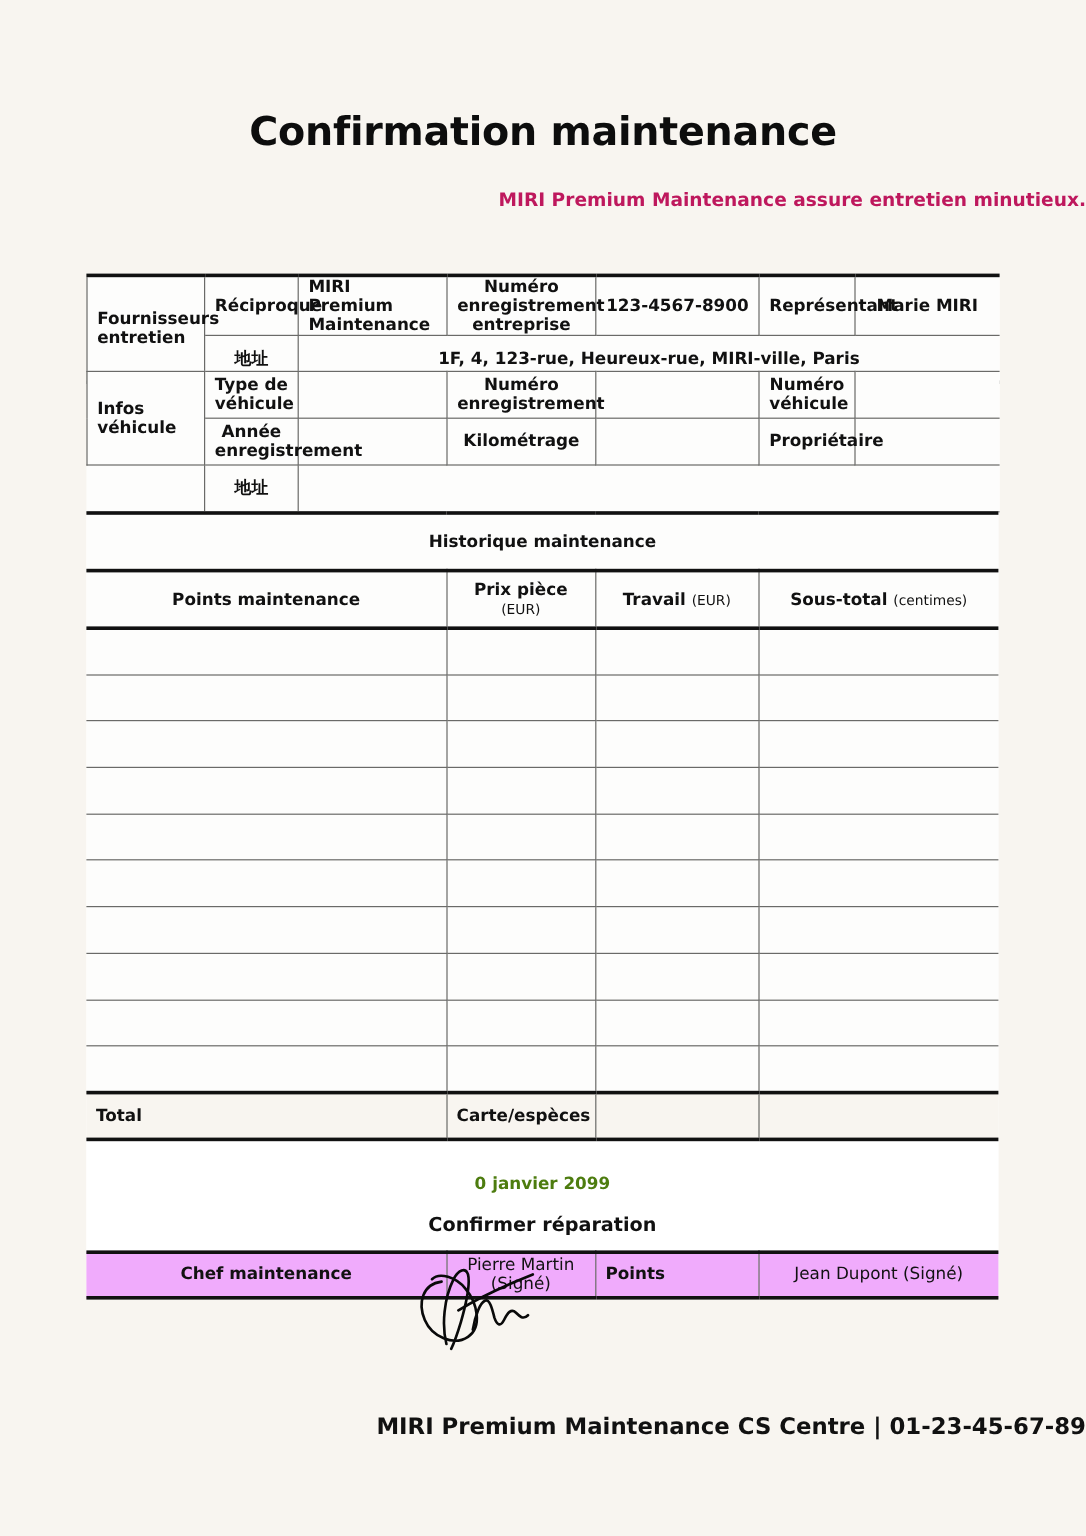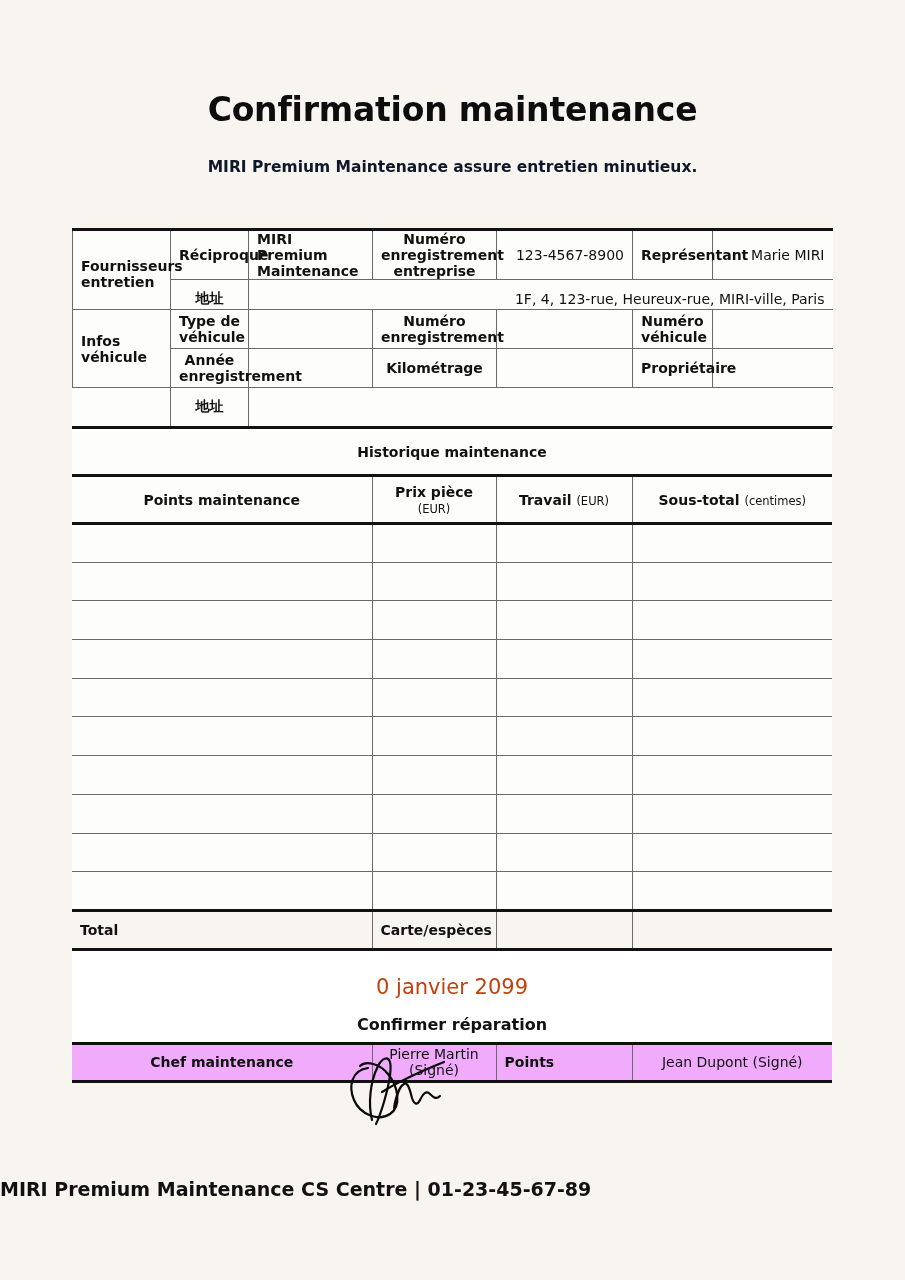--- a/index.html
+++ b/index.html
@@ -26,24 +26,24 @@
     top: 90px; left: 0; width: 905px;
     text-align: center;
     font-size: 33px;
     font-weight: 700;
     letter-spacing: -0.2px;
     color: #0d0d0d;
   }
   .doc-subtitle {
     position: absolute;
     top: 158px; left: 0; width: 905px;
-    text-align: center;
+    text-align: right;
     font-size: 15.5px;
     font-weight: 700;
-    color: #0f172a;
+    color: #be185d;
   }
 
   
   .tbl {
     position: absolute;
     left: 72px;
     width: 760px;
     border-collapse: collapse;
     table-layout: fixed;
     background: #fdfdfc;
@@ -59,21 +59,21 @@
 
   .thick-top  { border-top: 3px solid #111111 !important; }
   .thick-bot  { border-bottom: 3px solid #111111 !important; }
   .no-left    { border-left: none !important; }
   .no-right   { border-right: none !important; }
 
   .lbl-big   { font-weight: 700; font-size: 15px;   }
   .lbl-mid   { font-weight: 700; font-size: 13px;   text-align: center; }
   .lbl-sm    { font-weight: 700; font-size: 10.5px; text-align: center; }
   .lbl-xs    { font-weight: 700; font-size: 9px;    text-align: center; }
-  .val       { font-weight: 400; font-size: 14.5px; text-align: right; }
+  .val       { font-weight: 700; font-size: 14.5px; text-align: center; }
   .val-sm    { font-weight: 700; font-size: 11px;   text-align: left; }
   .cjk       { font-family: "DejaVu Sans", "Liberation Sans", sans-serif;
                font-weight: 700; font-size: 15px; text-align: center; }
 
   
   #supplier-table { top: 228px; }
   #supplier-table td { height: 39px; }
 
   
   #vehicle-table { top: 309px; }
@@ -106,23 +106,23 @@
     height: 38px;
   }
 
   
   .confirm-cell {
     height: 94px !important;
     text-align: center;
     background: #ffffff !important;
   }
   .confirm-date {
-    font-size: 21px;
-    font-weight: 400;
-    color: #c2410c;
+    font-size: 14px;
+    font-weight: 700;
+    color: #4d7c0f;
     margin-top: 16px;
   }
   .confirm-action {
     font-size: 16px;
     font-weight: 700;
     color: #111111;
     margin-top: 16px;
   }
 
   .sig-row td { height: 38px; background: #f0abfc; }
@@ -136,21 +136,21 @@
     width: 140px;
     height: 76px;
     pointer-events: none;
     z-index: 5;
   }
 
   
   .doc-footer {
     position: absolute;
     top: 1178px; left: 0; width: 905px;
-    text-align: left;
+    text-align: right;
     font-size: 19px;
     font-weight: 700;
     color: #111111;
   }
 </style>
 </head>
 <body>
 
 <div class="page">
 

